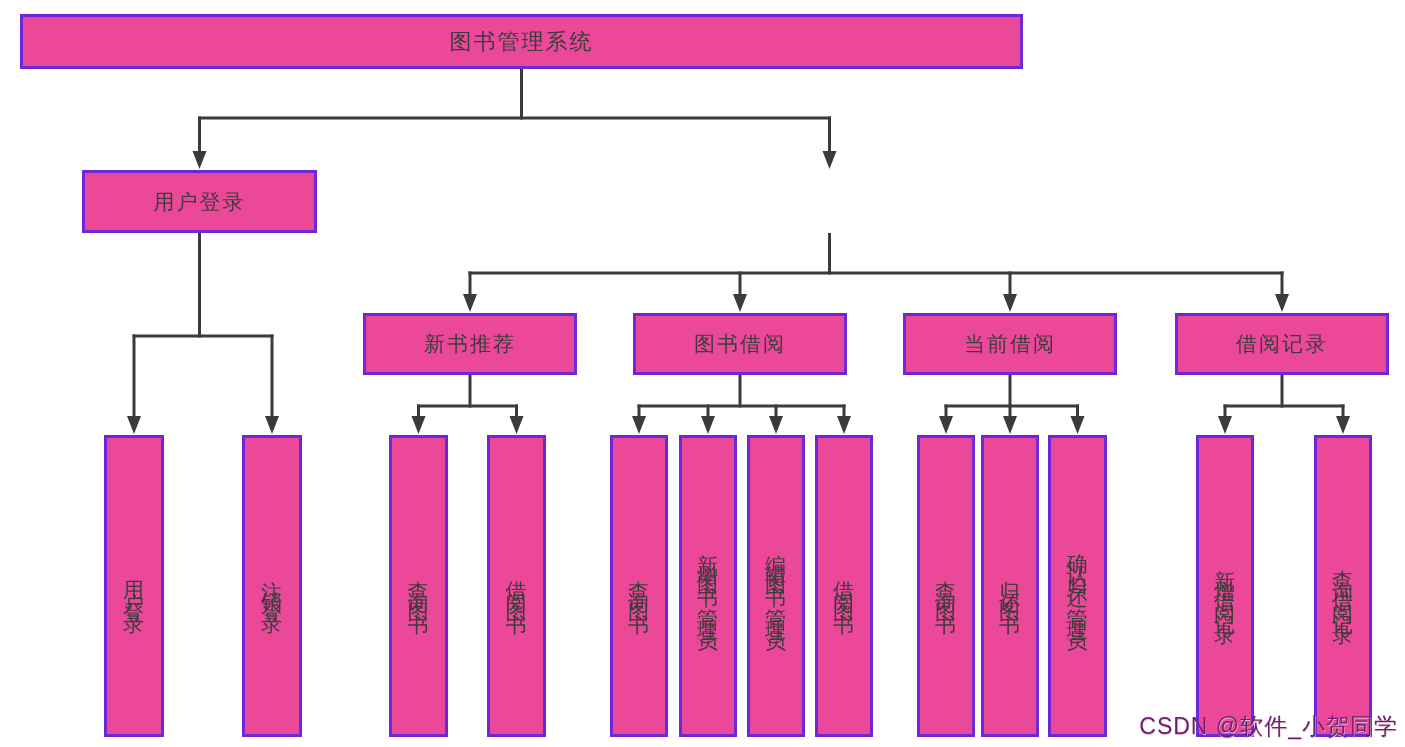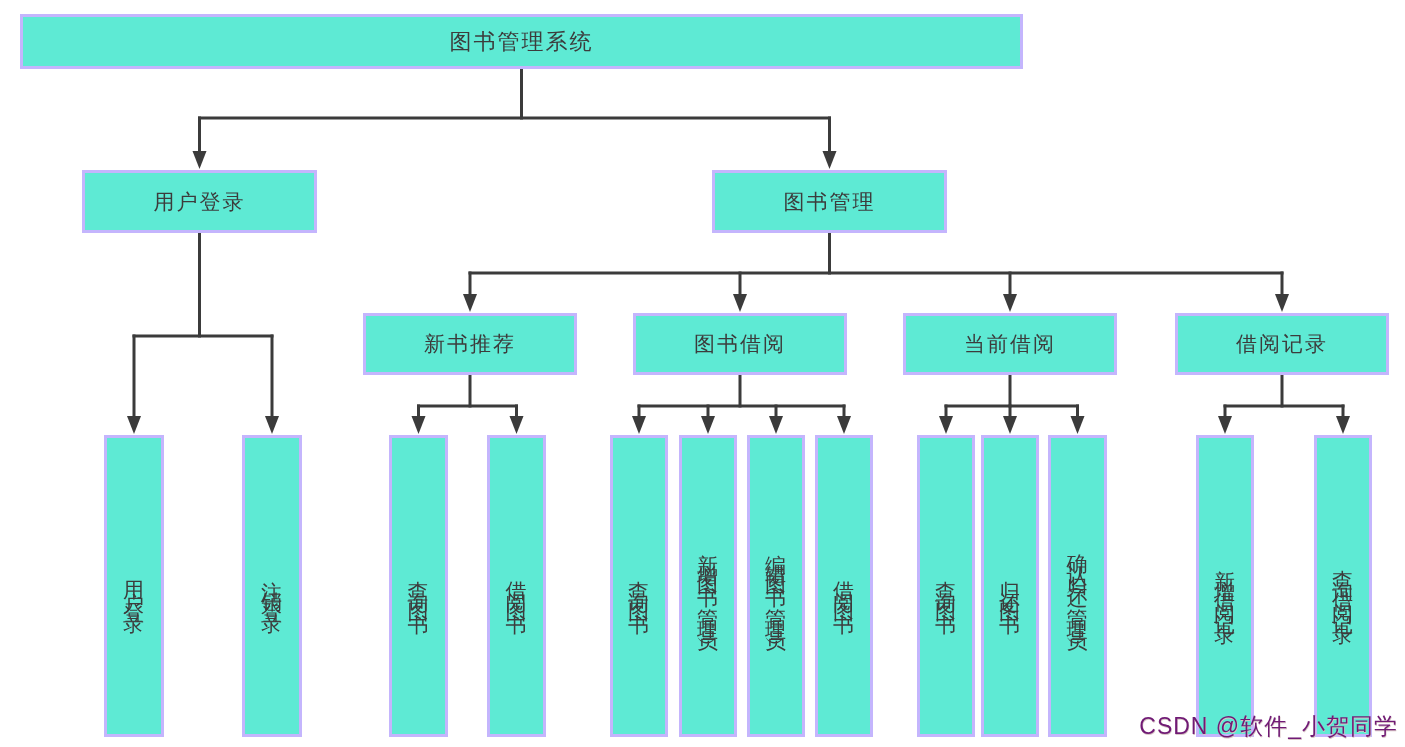--- a/index.html
+++ b/index.html
@@ -5,21 +5,21 @@
   html,body{margin:0;padding:0;}
   body{
     width:1405px;height:747px;position:relative;overflow:hidden;
     background:#ffffff;
     font-family:"Liberation Sans","DejaVu Sans",sans-serif;
   }
   .stage{position:absolute;inset:0;width:1405px;height:747px;}
   .connectors{position:absolute;left:0;top:0;width:1405px;height:747px;z-index:1;}
   .box{
     position:absolute;box-sizing:border-box;z-index:2;
-    border:3px solid #c4b5fd;background:#5eead4;
+    border:3px solid #6d28d9;background:#ec4899;
     display:flex;align-items:center;justify-content:center;
     color:#3c3c3c;
   }
   .h-label{font-size:21px;letter-spacing:2px;}
   .root-label{font-size:22px;letter-spacing:2px;}
   .vtext{
     writing-mode:vertical-rl;text-orientation:mixed;
     font-size:21px;line-height:1;letter-spacing:11px;
     color:#3c3c3c;display:block;
   }
@@ -100,21 +100,20 @@
       <polygon points="1003,416 1017,416 1010,434"></polygon>
       <polygon points="1070.5,416 1084.5,416 1077.5,434"></polygon>
       <polygon points="1218,416 1232,416 1225,434"></polygon>
       <polygon points="1336,416 1350,416 1343,434"></polygon>
     </g>
   </svg>
 
   <div class="box root-label" style="left:20px;top:14px;width:1003px;height:55px;">图书管理系统</div>
 
   <div class="box h-label" style="left:82px;top:170px;width:235px;height:63px;">用户登录</div>
-  <div class="box h-label" style="left:712px;top:170px;width:235px;height:63px;">图书管理</div>
 
   <div class="box h-label" style="left:633px;top:313px;width:214px;height:62px;">图书借阅</div>
   <div class="box h-label" style="left:363px;top:313px;width:214px;height:62px;">新书推荐</div>
   <div class="box h-label" style="left:1175px;top:313px;width:214px;height:62px;">借阅记录</div>
   <div class="box h-label" style="left:903px;top:313px;width:214px;height:62px;">当前借阅</div>
 
   <div class="box" style="left:104px;top:435px;width:60px;height:302px;">
     <span class="vtext">用户登录</span>
   </div>
   <div class="box" style="left:242px;top:435px;width:60px;height:302px;">

